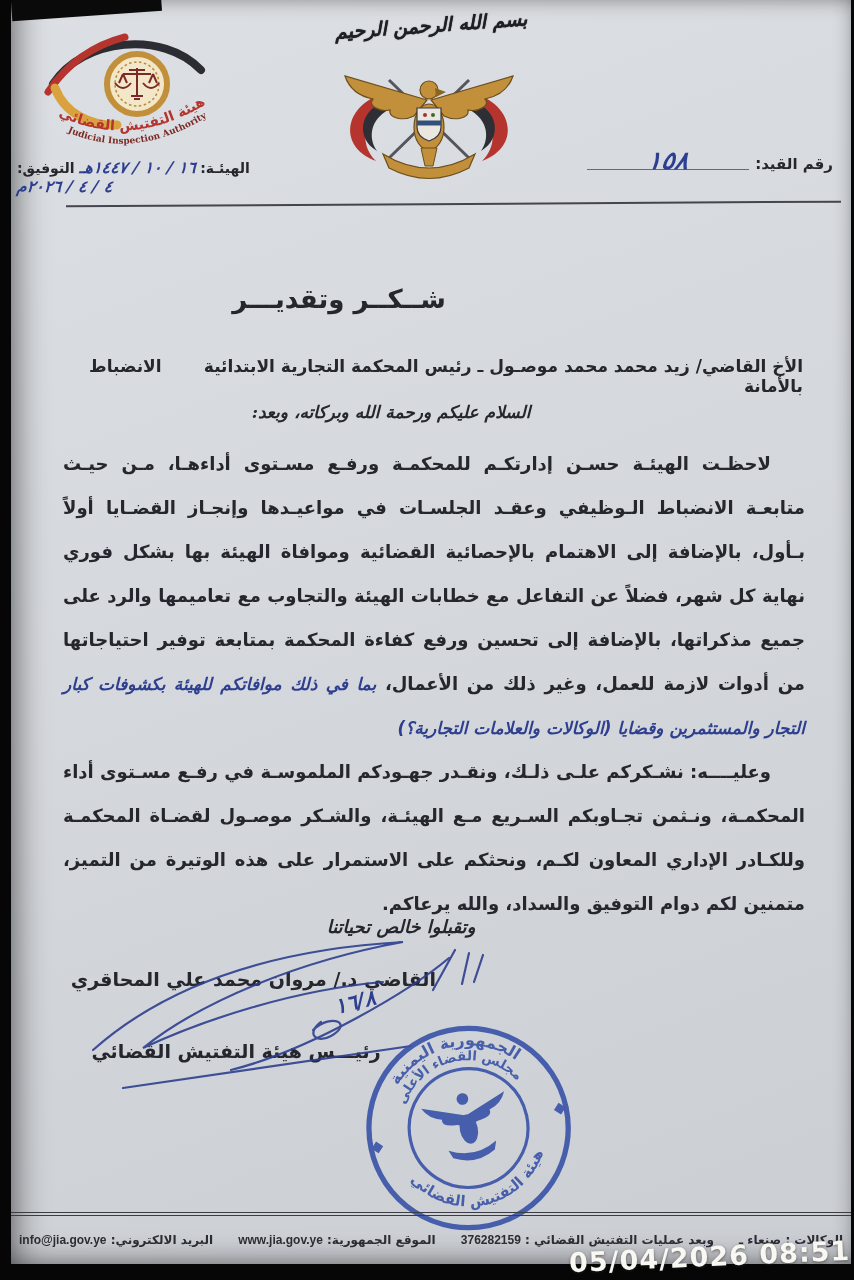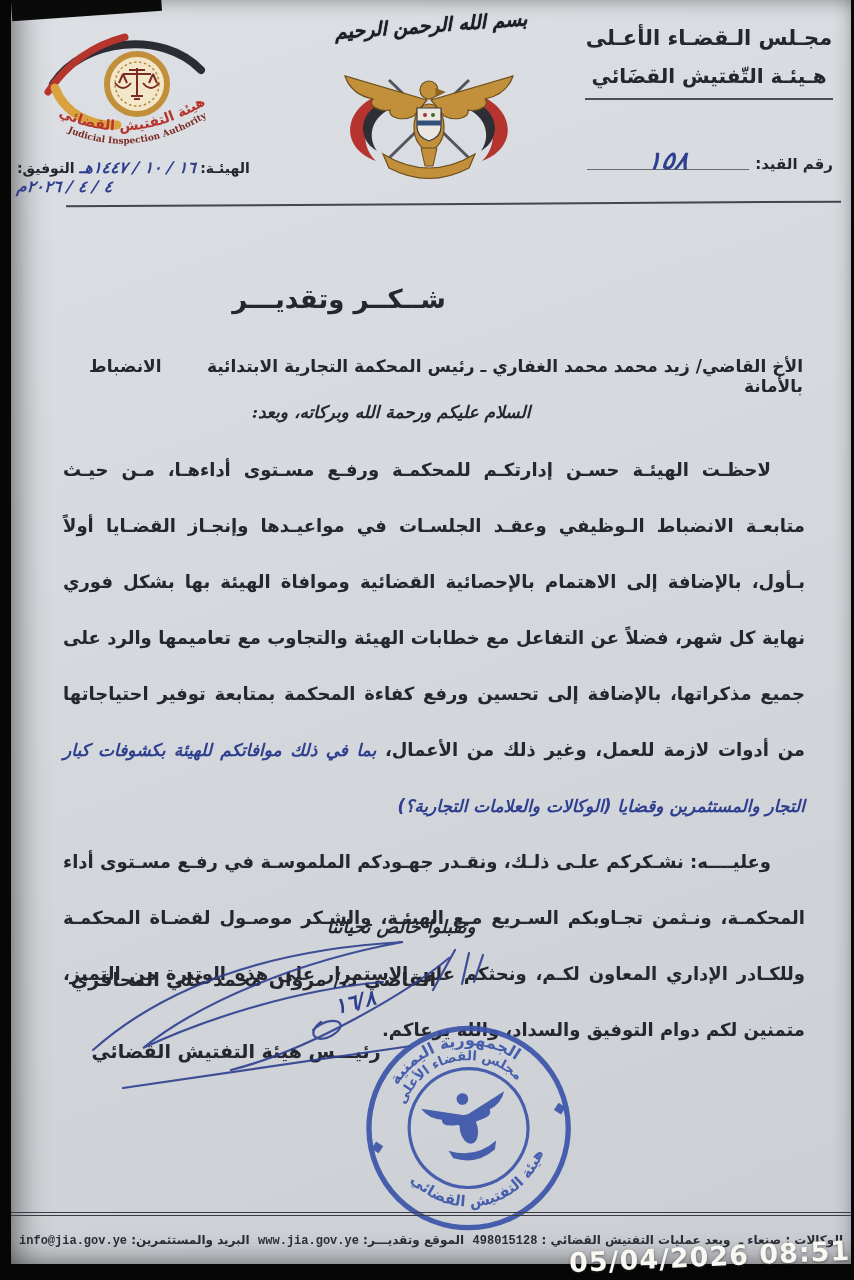--- a/index.html
+++ b/index.html
@@ -37,54 +37,50 @@
   .hdr-rule{position:absolute;top:203px;left:55px;right:10px;border-top:2px solid #45454d;
             transform:rotate(-.35deg);}
   
   .title{position:absolute;top:284px;left:0;width:100%;text-align:center;transform:translateX(-92px);
          font-size:26px;font-weight:bold;letter-spacing:1px;}
   .addr-row{position:absolute;top:356px;right:48px;left:78px;display:flex;
             justify-content:space-between;align-items:baseline;font-size:17px;font-weight:bold;}
   .greeting{position:absolute;top:402px;left:0;width:100%;text-align:center;transform:translateX(-40px);
             font-family:"DejaVu Serif",serif;font-style:italic;font-weight:bold;font-size:17px;}
   .content{position:absolute;top:442px;right:46px;left:52px;font-size:18px;font-weight:bold;
-           line-height:56px;text-align:justify;}
+           line-height:44px;text-align:justify;}
   .content p{margin:0;text-indent:34px;}
   .content .hw-note{color:#2e3f8f;font-weight:bold;font-style:italic;font-size:17px;
                     letter-spacing:.5px;}
   .closing{position:absolute;top:916px;left:0;width:100%;text-align:center;transform:translateX(-30px);
            font-family:"DejaVu Serif",serif;font-style:italic;font-weight:bold;font-size:18px;}
   
   .sig-name{position:absolute;top:968px;right:415px;width:350px;text-align:center;
             font-size:19px;font-weight:bold;white-space:nowrap;}
   .sig-title{position:absolute;top:1040px;right:465px;width:300px;text-align:center;
              font-size:19px;font-weight:bold;white-space:nowrap;}
   .sig-scribble{position:absolute;left:70px;top:928px;pointer-events:none;}
   .stamp{position:absolute;left:352px;top:1022px;transform:rotate(-12deg);opacity:.92;}
   
   .footer{position:absolute;left:0;right:0;bottom:0;height:48px;border-top:4px double #3c3c44;
           display:flex;align-items:center;justify-content:space-between;direction:rtl;
           font-size:12px;font-weight:bold;padding:0 8px;color:#2c2c34;}
   .footer .item{white-space:nowrap;}
-  .footer .latin{direction:ltr;unicode-bidi:embed;font-family:Liberation Mono, monospace;}
+  .footer .latin{direction:ltr;unicode-bidi:embed;font-family:Liberation Sans, sans-serif;}
   .timestamp{position:absolute;right:4px;bottom:8px;direction:ltr;font-size:27px;font-weight:bold;
              color:#f8f7f2;text-shadow:0 1px 3px rgba(40,40,40,.55);transform:rotate(-2.5deg);
              letter-spacing:1px;}
 </style>
 </head>
 <body>
 
 <div class="frame">
   <div class="paper">
     <div class="corner-tl"></div>
 
-    <div class="hdr-right">
-      <div class="l1">مجـلس الـقضـاء الأعـلى</div>
-      <div class="l2">هـيئـة التّفتيش القضَائي</div>
-    </div>
 
     <div class="reg-row">
       <span class="lbl">رقم القيد:</span>
       <span class="reg-line"><span class="num hand">١٥٨</span></span>
     </div>
 
     <div class="bismillah">بسم الله الرحمن الرحيم</div>
 
     <div class="emblem">
       <svg width="200" height="140" viewBox="0 0 200 140">
@@ -140,21 +136,21 @@
       <span class="hand">١٦ / ١٠ / ١٤٤٧هـ</span>
       <span>التوفيق:</span>
       <span class="hand">٤ / ٤ / ٢٠٢٦م</span>
     </div>
 
     <div class="hdr-rule"></div>
 
     <div class="title">شــكــر وتقديـــر</div>
 
     <div class="addr-row">
-      <span>الأخ القاضي/ زيد محمد محمد الغفاري ـ رئيس المحكمة التجارية الابتدائية بالأمانة</span>
+      <span>الأخ القاضي/ زيد محمد محمد موصـول ـ رئيس المحكمة التجارية الابتدائية بالأمانة</span>
       <span>الانضباط</span>
     </div>
 
     <div class="greeting">السلام عليكم ورحمة الله وبركاته، وبعد:</div>
 
     <div class="content">
       <p><span>لاحظـت الهيئـة حسـن إدارتكـم للمحكمـة ورفـع مسـتوى أداءهـا، مـن حيـث متابعـة الانضباط الـوظيفي وعقـد الجلسـات في مواعيـدها وإنجـاز القضـايا أولاً بـأول، بالإضافة إلى الاهتمام بالإحصائية القضائية وموافاة الهيئة بها بشكل فوري نهاية كل شهر، فضلاً عن التفاعل مع خطابات الهيئة والتجاوب مع تعاميمها والرد على جميع مذكراتها، بالإضافة إلى تحسين ورفع كفاءة المحكمة بمتابعة توفير احتياجاتها من أدوات لازمة للعمل، وغير ذلك من الأعمال، </span><span class="hw-note">بما في ذلك موافاتكم للهيئة بكشوفات كبار التجار والمستثمرين وقضايا (الوكالات والعلامات التجارية؟)</span></p>
       <p>وعليــــه: نشـكركم علـى ذلـك، ونقـدر جهـودكم الملموسـة في رفـع مسـتوى أداء المحكمـة، ونـثمن تجـاوبكم السـريع مـع الهيئـة، والشـكر موصـول لقضـاة المحكمـة وللكـادر الإداري المعاون لكـم، ونحثكم على الاستمرار على هذه الوتيرة من التميز، متمنين لكم دوام التوفيق والسداد، والله يرعاكم.</p>
     </div>
 
@@ -205,27 +201,27 @@
         </g>
       </svg>
     </div>
 
     <div class="footer">
       <span class="item">
         <span>الوكالات : صنعاء ـ</span>
       </span>
       <span class="item">
         <span>وبعد عمليات التفتيش القضائي :</span>
-        <span class="latin">498015128</span>
-      </span>
-      <span class="item">
-        <span>الموقع وتقديـــر:</span>
+        <span class="latin">376282159</span>
+      </span>
+      <span class="item">
+        <span>الموقع الجمهورية:</span>
         <span class="latin">www.jia.gov.ye</span>
       </span>
       <span class="item">
-        <span>البريد والمستثمرين:</span>
+        <span>البريد الالكتروني:</span>
         <span class="latin">info@jia.gov.ye</span>
       </span>
     </div>
   </div>
 
   <div class="timestamp">05/04/2026  08:51</div>
 </div>
 
 </body></html>

